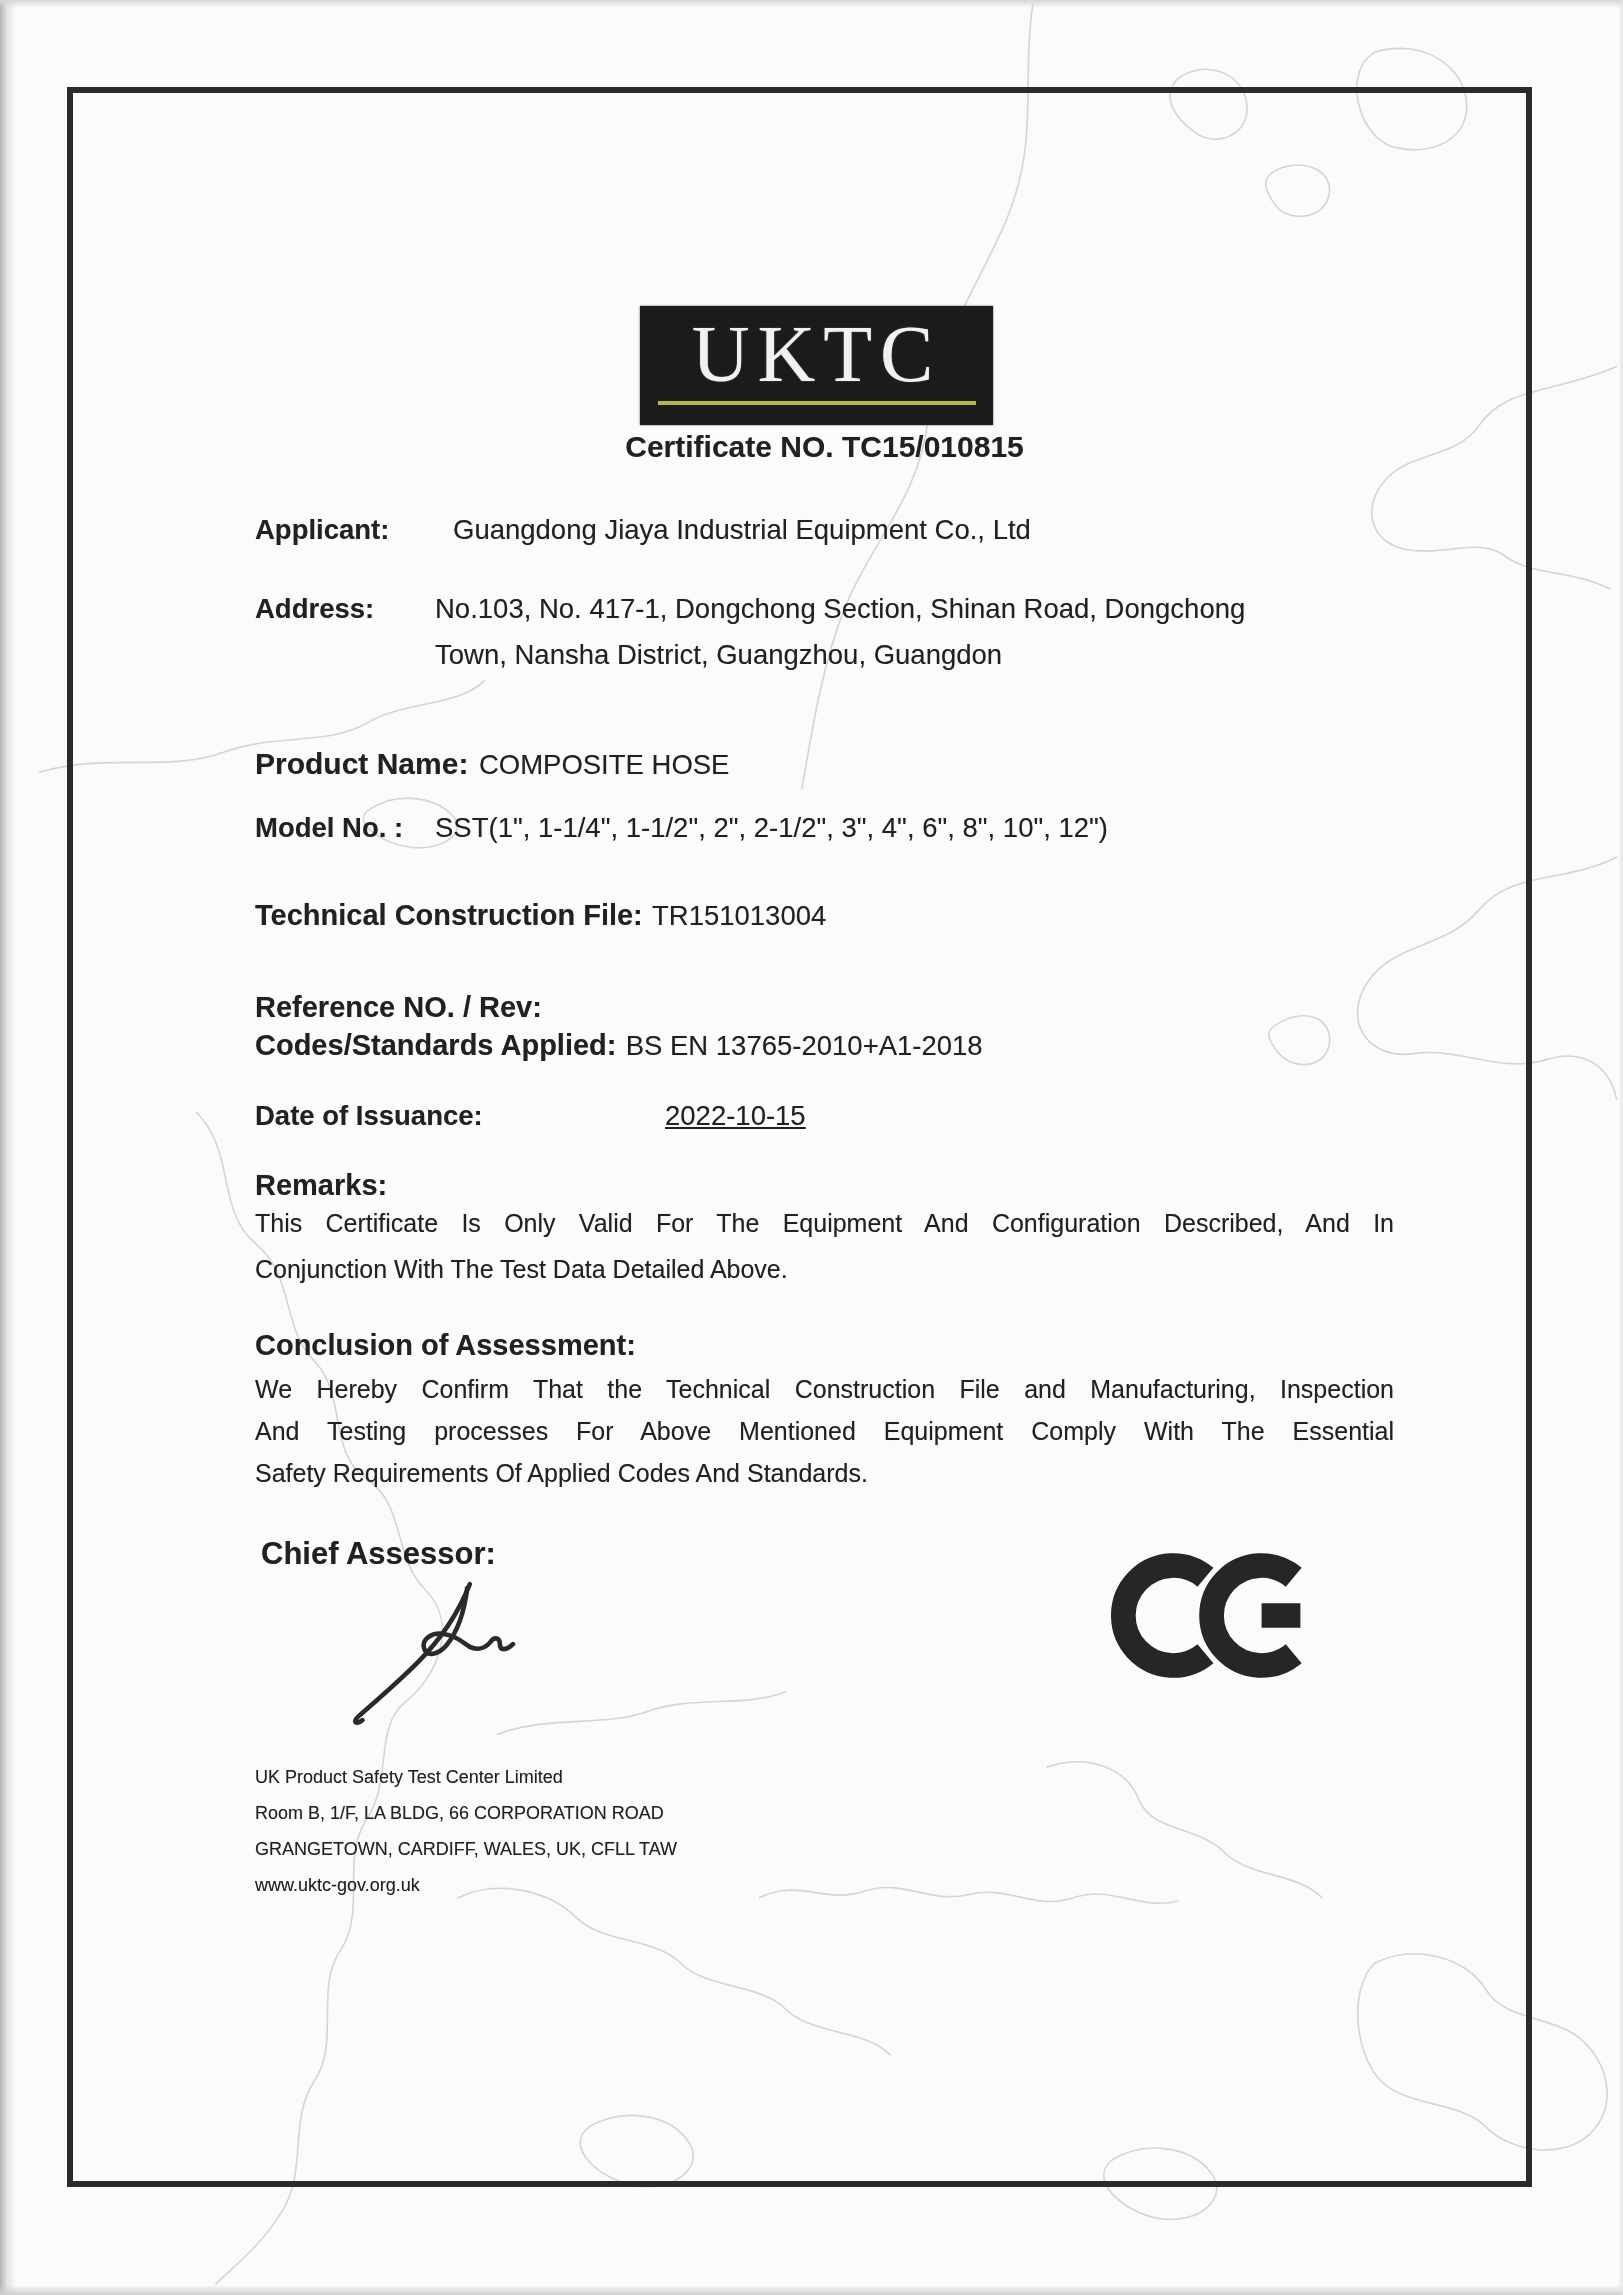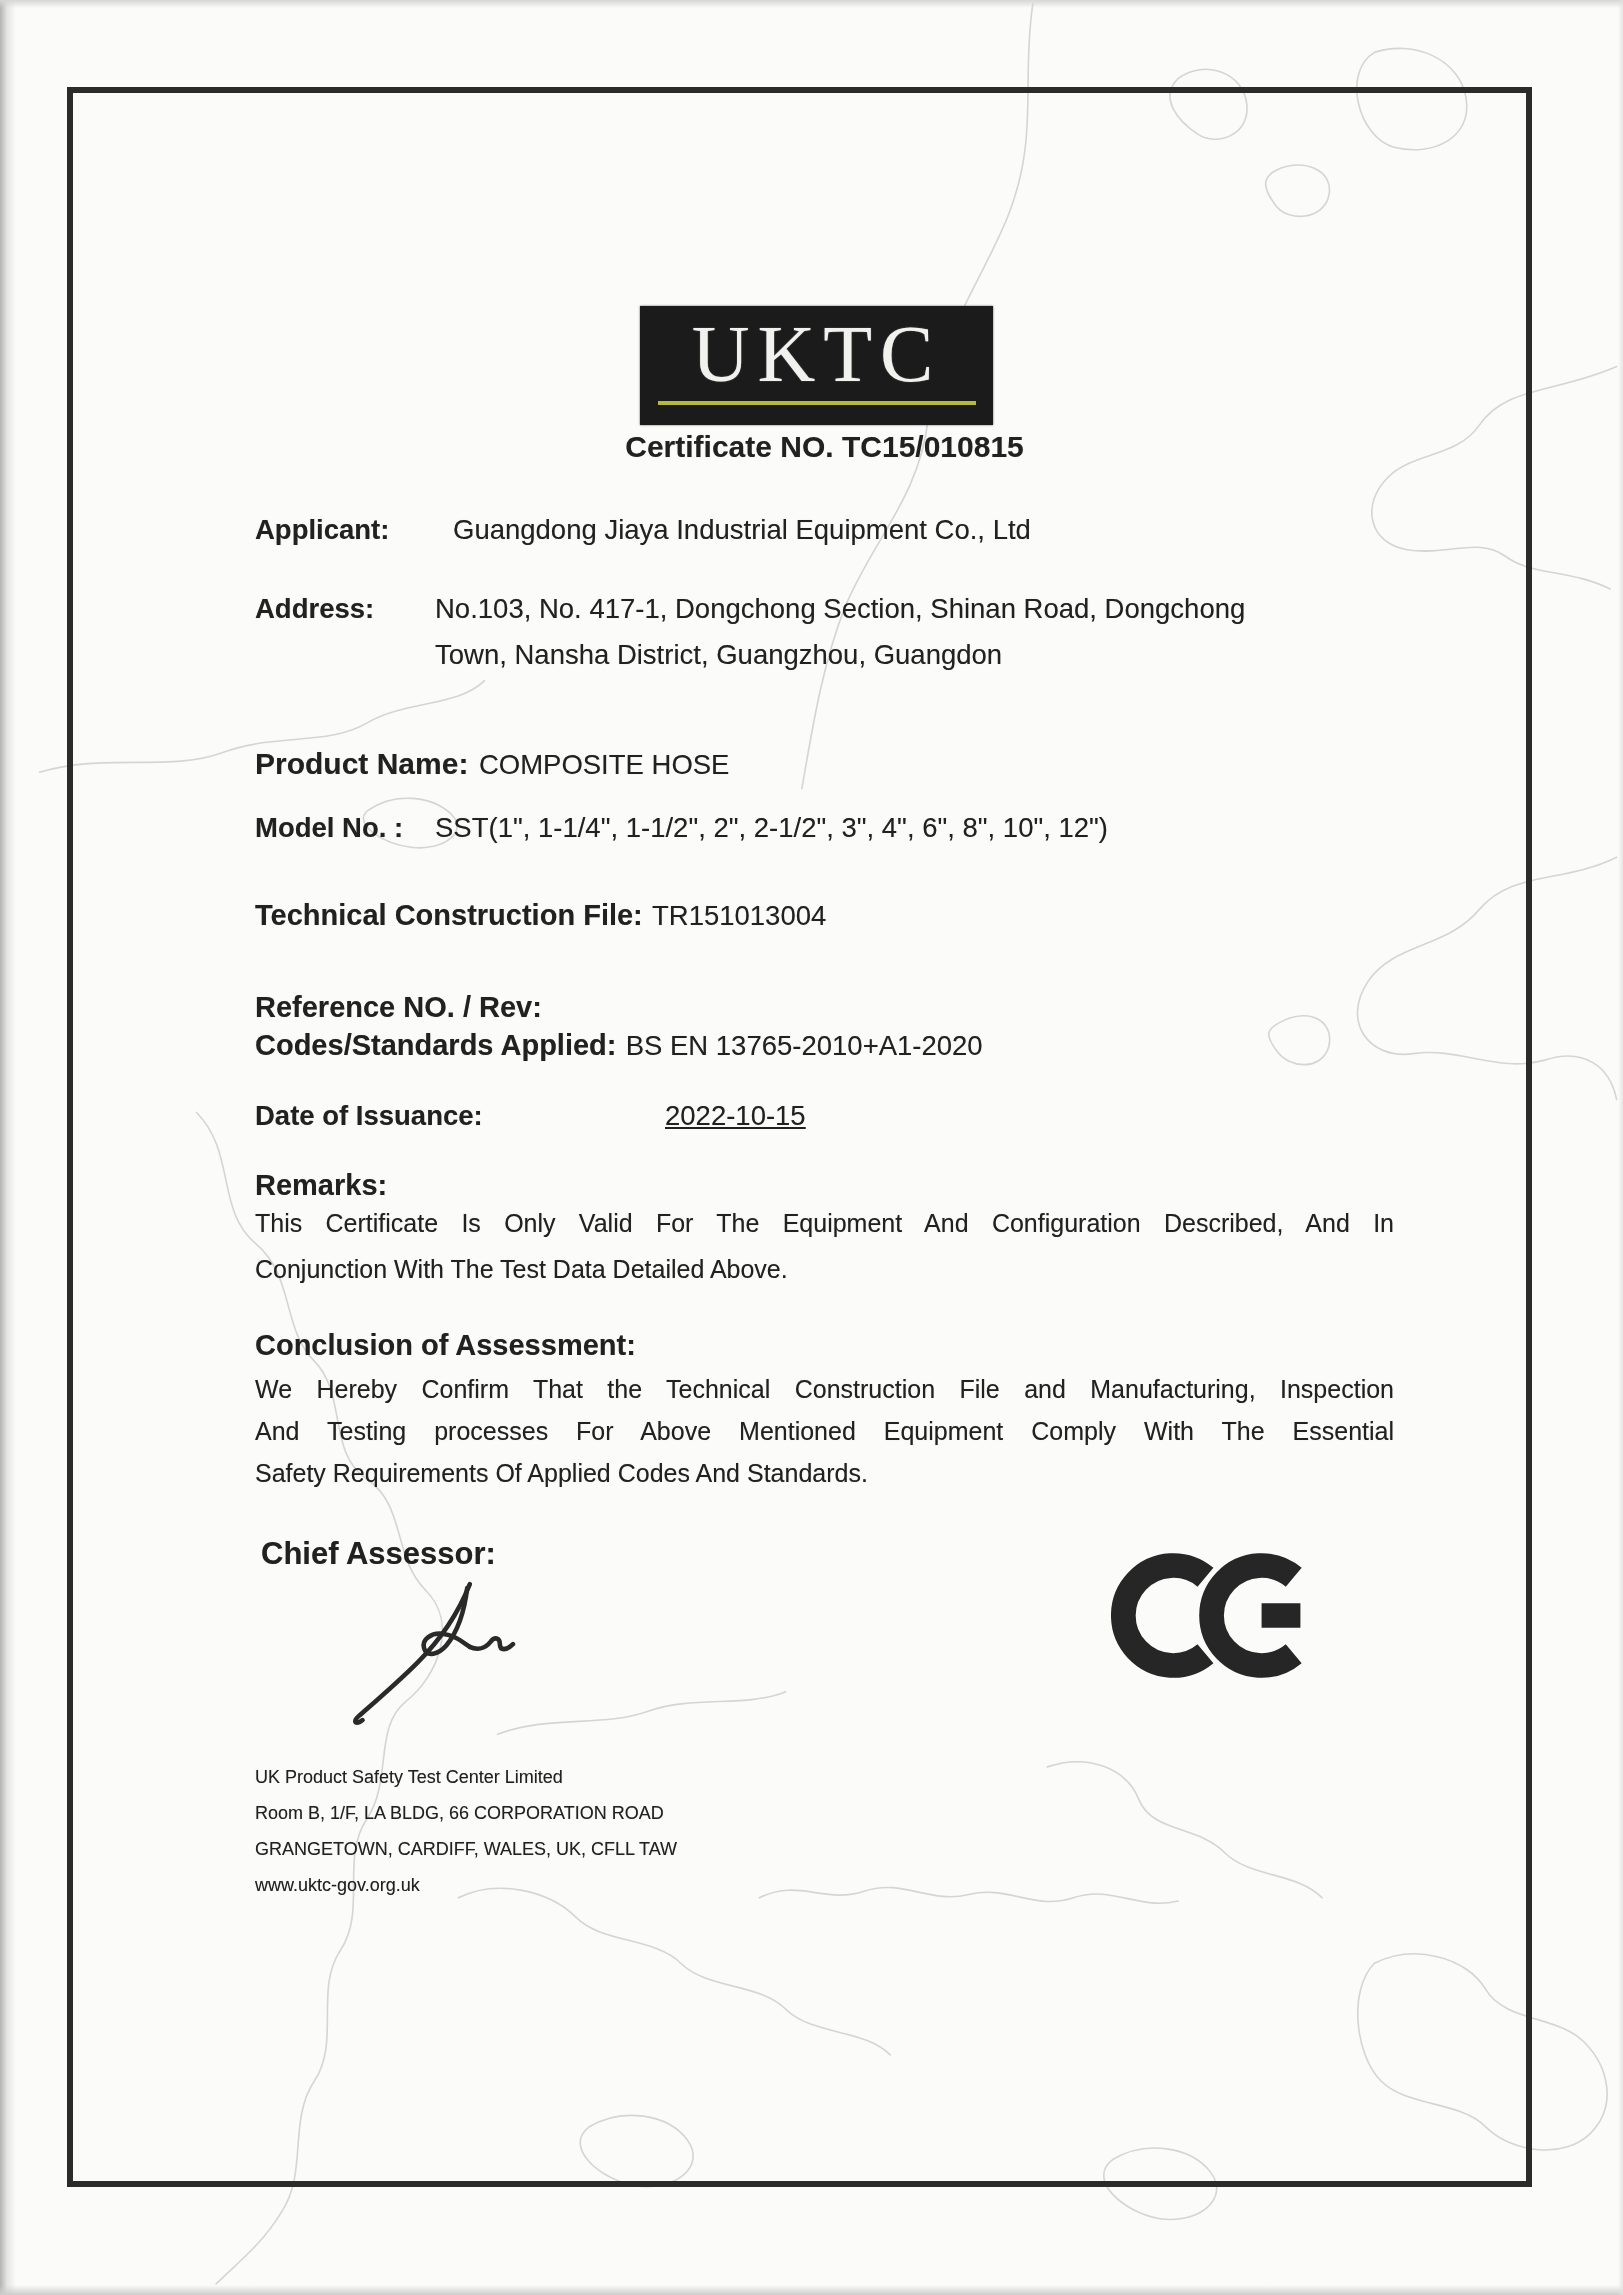--- a/index.html
+++ b/index.html
@@ -113,21 +113,21 @@
   </div>
 
   <div class="row ink" style="top:899px;">
     <span class="biglbl" style="margin-right:9.2px;">Technical Construction File:</span><span>TR151013004</span>
   </div>
 
   <div class="row ink" style="top:991px;">
     <span class="biglbl">Reference NO. / Rev:</span>
   </div>
   <div class="row ink" style="top:1029px;">
-    <span class="biglbl" style="margin-right:9.2px;">Codes/Standards Applied:</span><span>BS EN 13765-2010+A1-2020</span>
+    <span class="biglbl" style="margin-right:9.2px;">Codes/Standards Applied:</span><span>BS EN 13765-2010+A1-2018</span>
   </div>
 
   <div class="row ink" style="top:1100px;text-decoration:underline;">
     <span class="lbl w626">Date of Issuance:</span><span>2022-10-15</span>
   </div>
 
   <div class="row ink" style="top:1169px;">
     <span class="biglbl">Remarks:</span>
   </div>
   <div class="para lh70 ink" style="top:1200px;">

